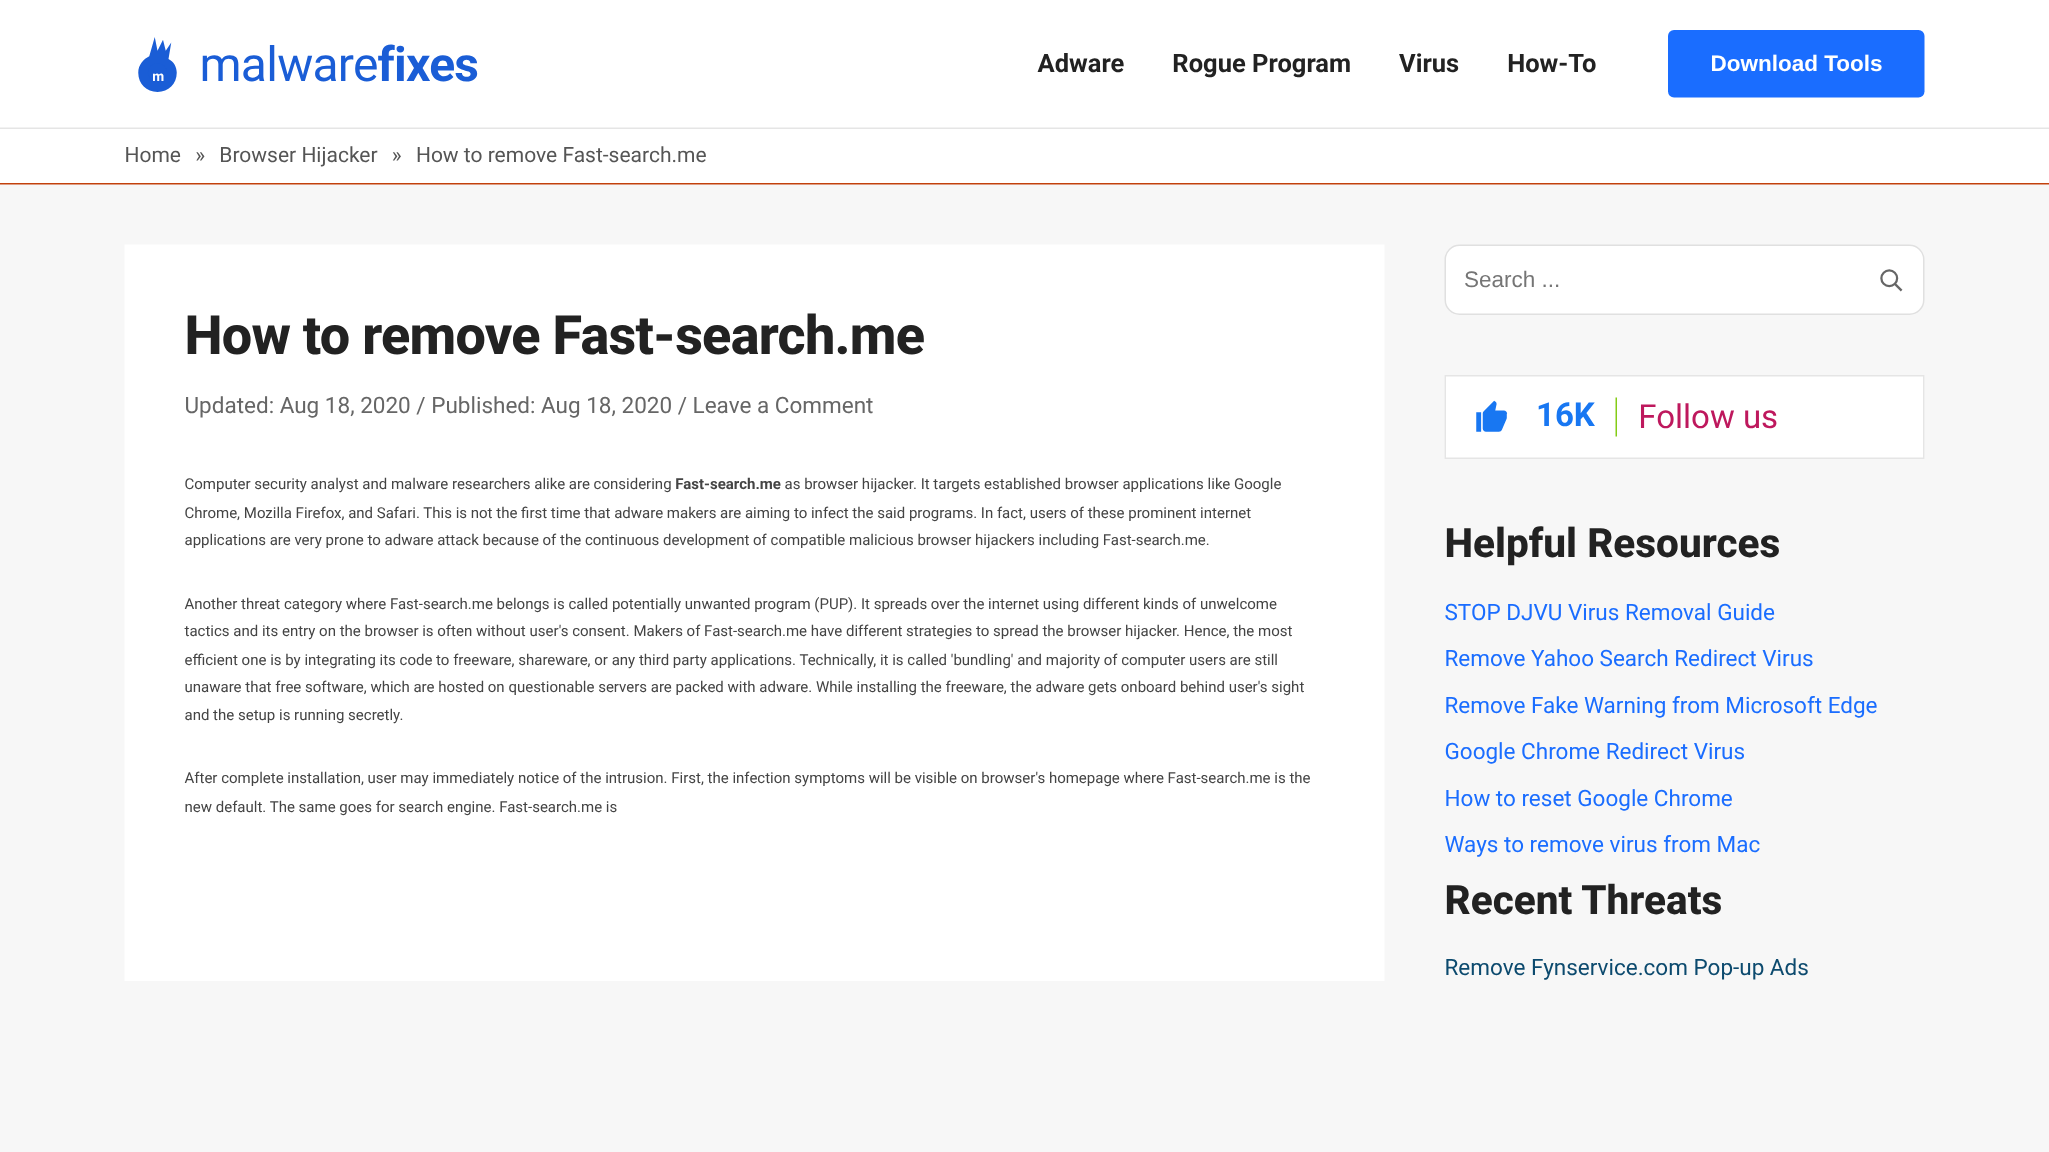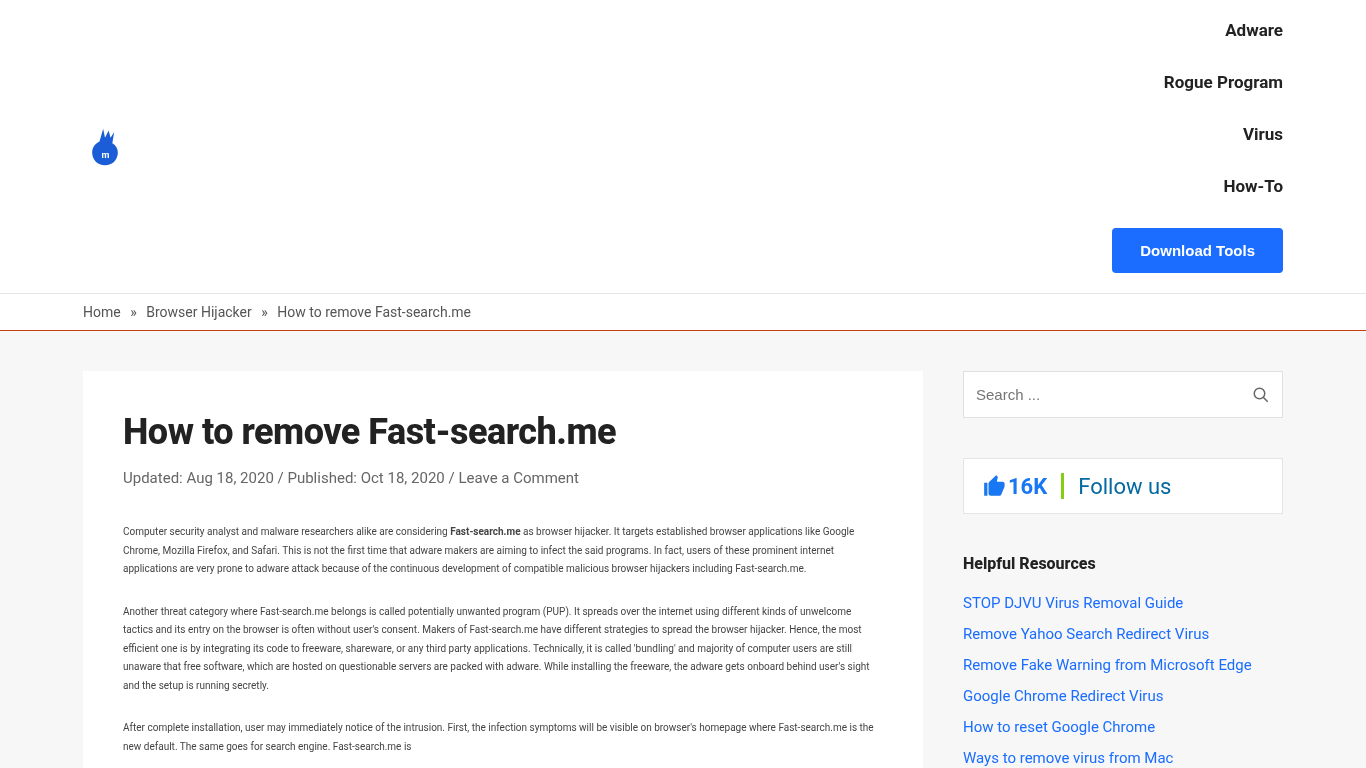--- a/index.html
+++ b/index.html
@@ -2,59 +2,60 @@
 <html><head>
 <meta charset="utf-8">
 <style>
 * { margin: 0; padding: 0; box-sizing: border-box; }
 body { font-family: -apple-system, BlinkMacSystemFont, "Segoe UI", Roboto, sans-serif; background: #f7f7f7; color: #333; }
 .header { background: #fff; border-bottom: 1px solid #e5e5e5; }
 .header-inner { max-width: 1280px; margin: 0 auto; display: flex; align-items: center; justify-content: space-between; padding: 20px 40px; }
 .logo { display: flex; align-items: center; font-size: 32px; color: #1a5dd6; font-weight: 400; letter-spacing: -0.5px; }
 .logo svg { margin-right: 6px; }
 .logo strong { font-weight: 700; }
-.nav { display: flex; align-items: flex-end; gap: 32px; flex-direction: column; }
+.nav { display: flex; align-items: center; gap: 32px; }
 .nav a { color: #222; text-decoration: none; font-weight: 700; font-size: 17px; }
 .cta-btn { background: #1a6dff; color: #fff; border: none; padding: 14px 28px; border-radius: 4px; font-size: 15px; font-weight: 700; cursor: pointer; margin-left: 16px; }
 .breadcrumb-bar { background: #fff; border-bottom: 1px solid #c2410c; }
 .breadcrumb { max-width: 1280px; margin: 0 auto; padding: 10px 40px; font-size: 14px; color: #555; }
 .breadcrumb a { color: #555; text-decoration: none; }
 .breadcrumb .sep { margin: 0 6px; }
 .container { max-width: 1280px; margin: 40px auto 0; display: flex; gap: 40px; padding: 0 40px; }
 .article { flex: 1; background: #fff; padding: 40px; }
 .article h1 { font-size: 36px; font-weight: 800; color: #222; margin-bottom: 16px; letter-spacing: -0.5px; }
 .meta { color: #666; font-size: 15px; margin-bottom: 36px; }
 .meta a { color: #666; text-decoration: none; }
 .article p { color: #444; font-size: 10px; line-height: 1.85; margin-bottom: 24px; }
 .sidebar { width: 320px; flex-shrink: 0; }
-.search-box { display: flex; align-items: center; background: #fff; border: 1px solid #e0e0e0; border-radius: 0; padding: 0 12px; margin-bottom: 40px; }
+.search-box { display: flex; align-items: center; background: #fff; border: 1px solid #e0e0e0; border-radius: 10px; padding: 0 12px; margin-bottom: 40px; }
 .search-box input { flex: 1; border: none; outline: none; padding: 14px 0; font-size: 15px; color: #666; background: transparent; }
 .search-box .srch-icon { color: #666; display: flex; align-items: center; }
 .fb-widget { display: flex; align-items: center; gap: 14px; background: #fff; border: 1px solid #e5e5e5; padding: 14px 18px; margin-bottom: 40px; }
-.fb-like { display: flex; align-items: flex-end; gap: 0; padding-right: 14px; border-right: 3px solid #84cc16; }
+.fb-like { display: flex; align-items: flex-start; gap: 16px; padding-right: 14px; border-right: 1px solid #84cc16; }
 .fb-like svg { fill: #1877f2; }
 .fb-count { color: #1877f2; font-weight: 700; font-size: 22px; }
-.fb-follow { color: #0369a1; font-size: 22px; }
-.widget-title { font-size: 16px; font-weight: 800; color: #222; margin-bottom: 20px; }
+.fb-follow { color: #be185d; font-size: 22px; }
+.widget-title { font-size: 27px; font-weight: 800; color: #222; margin-bottom: 20px; }
 .resource-list { list-style: none; }
 .resource-list li { margin-bottom: 12px; }
 .resource-list a { color: #1a6dff; text-decoration: none; font-size: 15px; }
 .threat-item { color: #0c4a6e; font-size: 15px; }
 </style>
 </head>
 <body>
 
 <header class="header">
   <div class="header-inner">
     <a class="logo">
       <svg width="44" height="44" viewBox="0 0 24 24">
           <path fill="#1a5dd6" d="M11 2l1 5 2-4 1 4 2-3-1 6c2 1 3 3 3 5 0 4-3 7-7 7s-7-3-7-7c0-3 2-5 4-6l2-7z"></path>
           <circle cx="12" cy="15" r="3.5" fill="#1a5dd6"></circle>
           <text x="12" y="18" font-size="5" text-anchor="middle" fill="#fff" font-weight="bold">m</text>
         </svg>
+      <span><span>malware</span><strong>fixes</strong></span>
     </a>
     <nav class="nav">
       <a>Adware</a>
       <a>Rogue Program</a>
       <a>Virus</a>
       <a>How-To</a>
       <button class="cta-btn">Download Tools</button>
     </nav>
   </div>
 </header>
@@ -66,21 +67,21 @@
     <a>Browser Hijacker</a>
     <span class="sep">»</span>
     <span>How to remove Fast-search.me</span>
   </div>
 </div>
 
 <div class="container">
   <article class="article">
     <h1>How to remove Fast-search.me</h1>
     <div class="meta">
-      <span>Updated: Aug 18, 2020</span><span> / </span><span>Published: Oct 18, 2020</span><span> / </span><a>Leave a Comment</a>
+      <span>Updated: Aug 18, 2020</span><span> / </span><span>Published: Aug 18, 2020</span><span> / </span><a>Leave a Comment</a>
     </div>
     <p><span>Computer security analyst and malware researchers alike are considering </span><strong>Fast-search.me</strong><span> as browser hijacker. It targets established browser applications like Google Chrome, Mozilla Firefox, and Safari. This is not the first time that adware makers are aiming to infect the said programs. In fact, users of these prominent internet applications are very prone to adware attack because of the continuous development of compatible malicious browser hijackers including Fast-search.me.</span></p>
     <p>Another threat category where Fast-search.me belongs is called potentially unwanted program (PUP). It spreads over the internet using different kinds of unwelcome tactics and its entry on the browser is often without user's consent. Makers of Fast-search.me have different strategies to spread the browser hijacker. Hence, the most efficient one is by integrating its code to freeware, shareware, or any third party applications. Technically, it is called 'bundling' and majority of computer users are still unaware that free software, which are hosted on questionable servers are packed with adware. While installing the freeware, the adware gets onboard behind user's sight and the setup is running secretly.</p>
     <p>After complete installation, user may immediately notice of the intrusion. First, the infection symptoms will be visible on browser's homepage where Fast-search.me is the new default. The same goes for search engine. Fast-search.me is</p>
   </article>
 
   <aside class="sidebar">
     <div class="search-box">
       <input type="text" placeholder="Search ..." style="">
       <span class="srch-icon">

